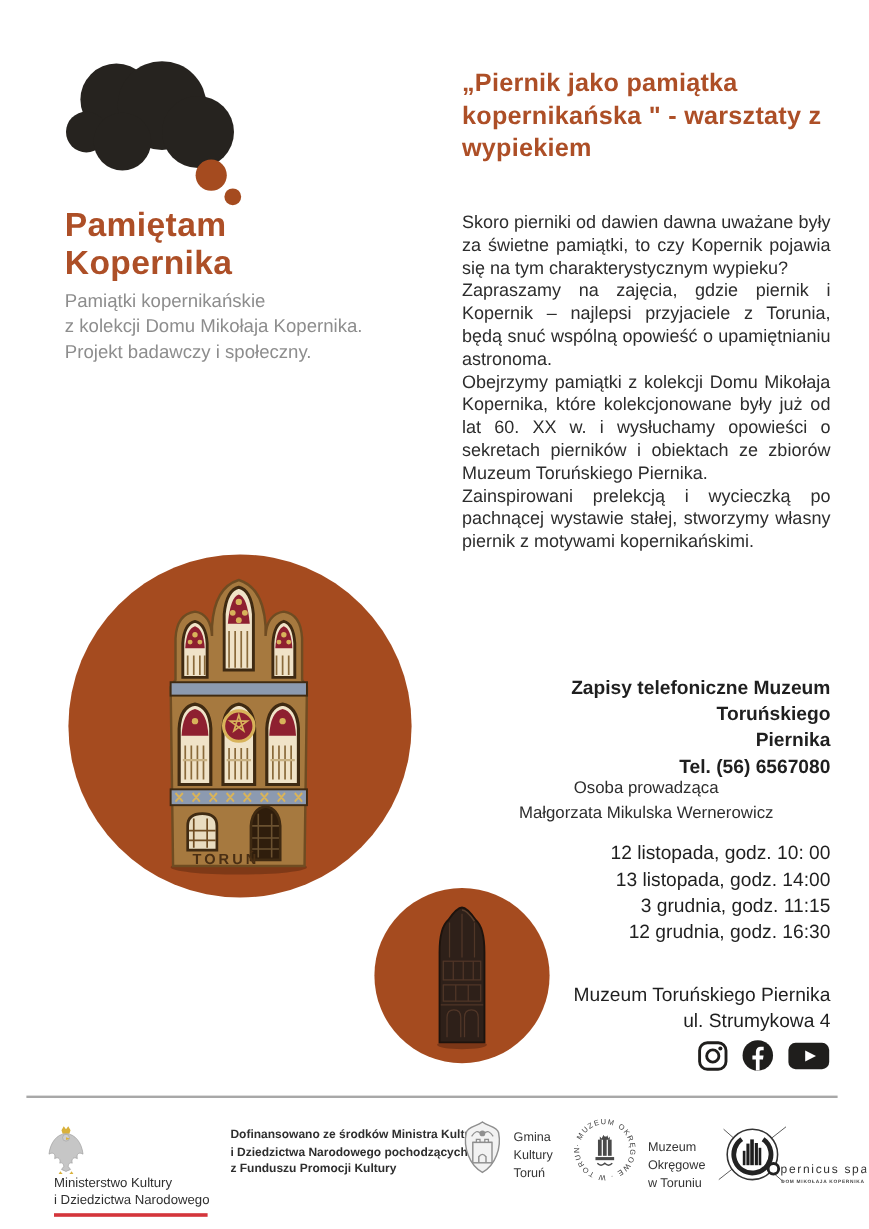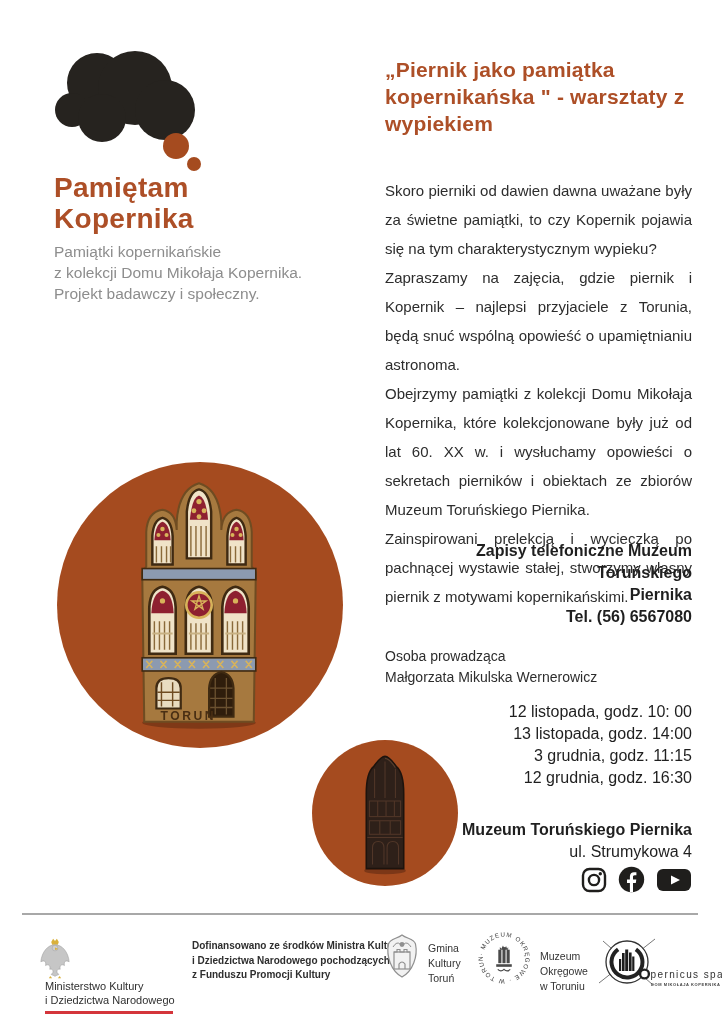--- a/index.html
+++ b/index.html
@@ -11,30 +11,30 @@
   .brand-title{left:54px;top:172px;width:300px;font-size:28px;line-height:31px;font-weight:700;
                color:#ad4f27;letter-spacing:.3px;}
   .brand-subtitle{left:54px;top:241px;width:320px;font-size:15.5px;line-height:21px;color:#8d8d8d;}
 
   .big-circle{left:57px;top:462px;width:286px;height:286px;border-radius:50%;background:#a54b1f;}
   .small-circle{left:312px;top:740px;width:146px;height:146px;border-radius:50%;background:#a54b1f;}
 
   
   .event-heading{left:385px;top:56px;width:308px;font-size:21px;line-height:27px;font-weight:700;
                  color:#ad4f27;letter-spacing:.2px;}
-  .event-body{left:385px;top:176px;width:307px;font-size:15px;line-height:29px;color:#2d2d2d;
+  .event-body{left:385px;top:176px;width:307px;font-size:15px;line-height:19px;color:#2d2d2d;
               text-align:justify;}
   .event-body p{margin:0;}
-  .registration{left:385px;top:540px;width:307px;font-size:16px;line-height:22px;font-weight:700;
+  .registration{left:385px;top:563px;width:307px;font-size:16px;line-height:22px;font-weight:700;
                 text-align:right;color:#1f1f1f;}
-  .facilitator{left:385px;top:646px;width:307px;font-size:14px;line-height:21px;text-align:left;color:#2d2d2d;}
+  .facilitator{left:385px;top:646px;width:307px;font-size:14px;line-height:21px;text-align:center;color:#2d2d2d;}
   .dates{left:385px;top:701px;width:307px;font-size:16px;line-height:22px;font-weight:400;
          text-align:right;color:#1f1f1f;}
   .venue{left:385px;top:819px;width:307px;font-size:16px;line-height:22px;text-align:right;color:#1f1f1f;}
-  .venue .venue-name{font-weight:700;}
+  .venue .venue-name{font-weight:400;}
   .social-row{left:385px;top:866px;width:307px;display:flex;justify-content:flex-end;align-items:center;gap:11px;}
 
   
   .divider{left:22px;top:913px;width:676px;height:2px;background:#a8a8a8;}
   .footer-item{display:flex;align-items:flex-start;}
   .ministry{left:38px;top:936px;flex-direction:column;}
   .ministry-text{margin-left:7px;font-size:11px;line-height:13.5px;color:#2f2f2f;font-weight:500;}
   .ministry-redline{margin-top:4px;height:2.5px;width:128px;background:#d4353b;}
   .funding{left:192px;top:939px;font-size:10px;line-height:14.5px;font-weight:700;color:#2e2e2e;}
   .gmina{left:385px;top:933px;}

